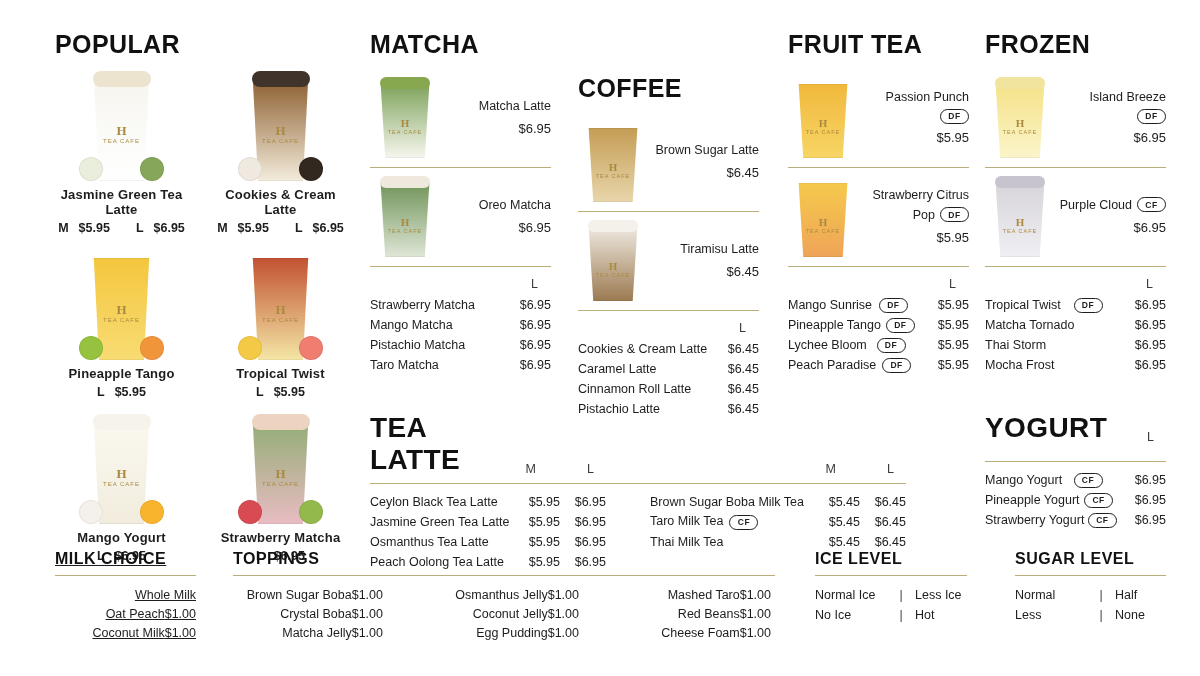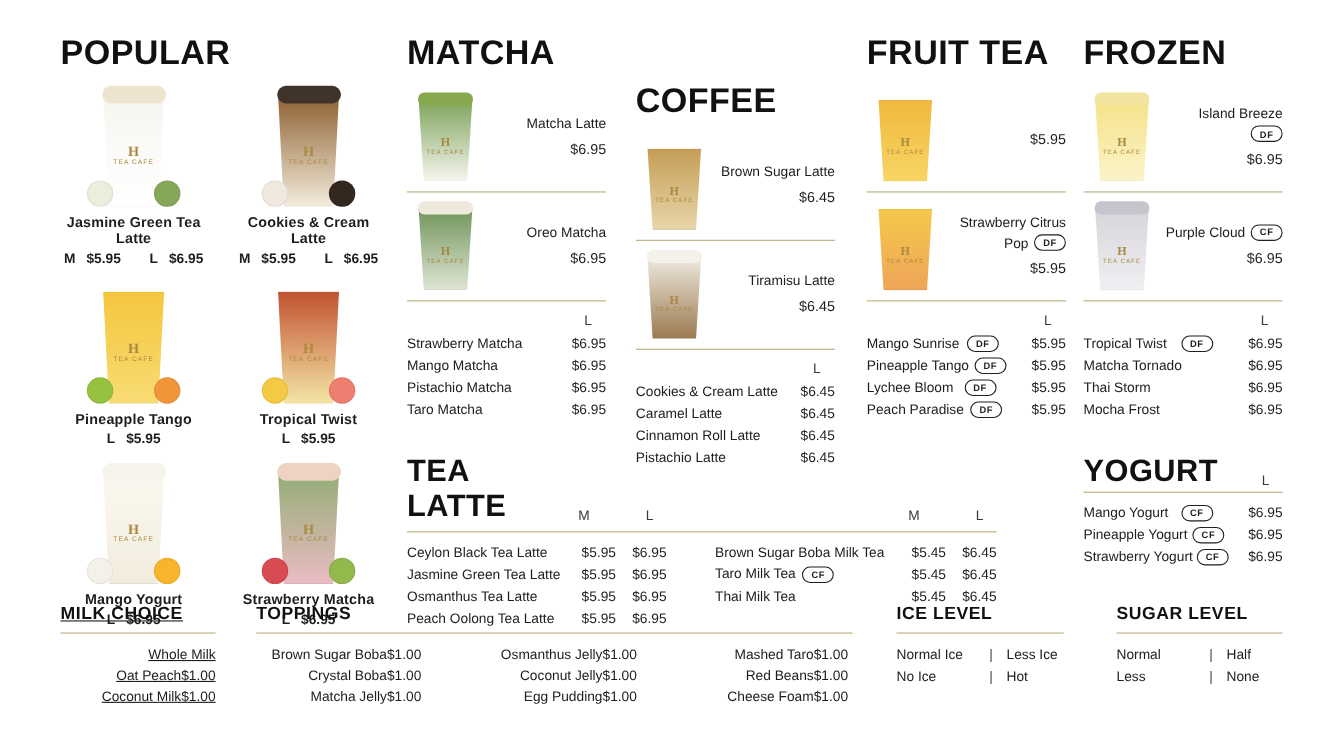--- a/index.html
+++ b/index.html
@@ -15,21 +15,21 @@
   #coffee{left:578px;top:30px;width:181px;margin-top:44px;}
   #fruit-tea{left:788px;top:30px;width:181px;}
   #frozen{left:985px;top:30px;width:181px;}
   #tea-latte{left:370px;top:412px;width:536px;}
   #yogurt{left:985px;top:412px;width:181px;}
   #milk{left:55px;top:550px;width:141px;text-decoration:underline;}
   #toppings{left:233px;top:550px;width:542px;}
   #ice{left:815px;top:550px;width:152px;}
   #sugar{left:1015px;top:550px;width:151px;}
 
-  .sec-title{font-size:31px;font-weight:800;letter-spacing:.4px;margin:0 0 10px;color:#111;}
+  .sec-title{font-size:25px;font-weight:800;letter-spacing:.4px;margin:0 0 10px;color:#111;}
   .sec-title.inhead{margin:0;font-size:28px;}
   .sec-title.sm{font-size:16px;letter-spacing:.5px;margin:0;}
   .rule{border-bottom:1.5px solid #b9ae7a;}
   .smrule{margin:7px 0 9px;}
 
   
   .img-box{position:relative;display:flex;justify-content:center;align-items:flex-end;}
   .pop-img{height:112px;}
   .feat-img{width:70px;height:84px;flex:0 0 70px;}
   .cup{position:relative;clip-path:polygon(8% 0,92% 0,84% 100%,16% 100%);
@@ -80,21 +80,21 @@
   .hcell{width:46px;text-align:right;padding-right:12px;font-size:12.5px;color:#3a3a3a;}
   .tl-body{display:flex;margin-top:8px;}
   .tl-col{width:236px;}
   .tl-col.right{flex:1;margin-left:44px;}
   .trow{display:flex;align-items:center;height:20px;font-size:12.5px;}
   .t-name{flex:1;white-space:nowrap;}
   .t-name .badge{margin-left:6px;}
   .pcell{width:46px;text-align:right;}
 
   
-  .yg-head{display:flex;align-items:flex-end;border-bottom:1.5px solid #b9ae7a;padding-bottom:3px;}
+  .yg-head{display:flex;align-items:flex-end;border-bottom:1.5px solid #b9ae7a;padding-bottom:17px;}
   .yg-head .sec-title{flex:1;}
   .yg-body{margin-top:8px;}
 
   
   .mk-row{display:flex;height:19px;font-size:12.5px;align-items:center;}
   .mk-name{flex:1;text-align:right;}
   .mk-price{text-align:right;}
   .top-grid{display:grid;grid-template-columns:150px 150px 146px;column-gap:46px;}
   .is-row{display:flex;height:20px;font-size:12.5px;align-items:center;}
   .is-left{width:72px;}
@@ -342,20 +342,21 @@
       <div class="img-box feat-img">
         <div class="cup col-cup" style="background: linear-gradient(rgb(241, 185, 61), rgb(247, 213, 101));">
           <div class="cup-logo">
             <div class="logo-h">H</div>
             <div class="logo-name">TEA CAFE</div>
           </div>
         </div>
 
       </div>
       <div class="feat-text">
+        <div class="feat-name-line"><span class="feat-name">Passion Punch</span><span class="badge">DF</span></div>
         <div class="feat-price">$5.95</div>
       </div>
     </div>
     <div class="feat-card">
       <div class="img-box feat-img">
         <div class="cup col-cup" style="background: linear-gradient(rgb(245, 201, 75), rgb(239, 164, 88));">
           <div class="cup-logo">
             <div class="logo-h">H</div>
             <div class="logo-name">TEA CAFE</div>
           </div>

